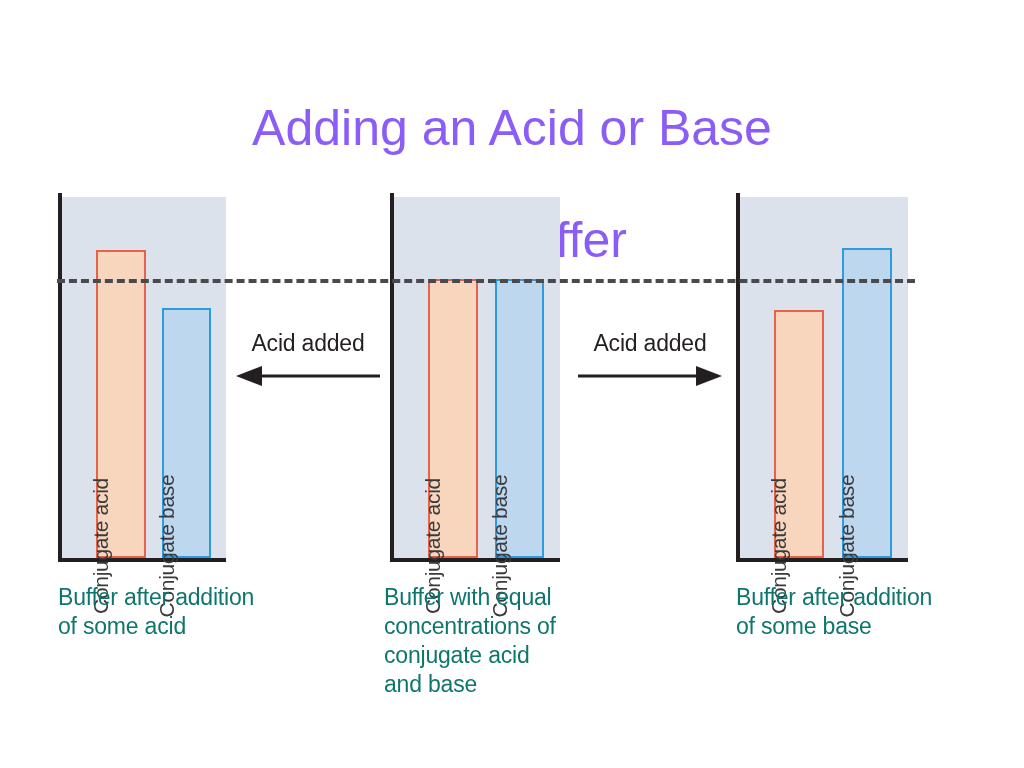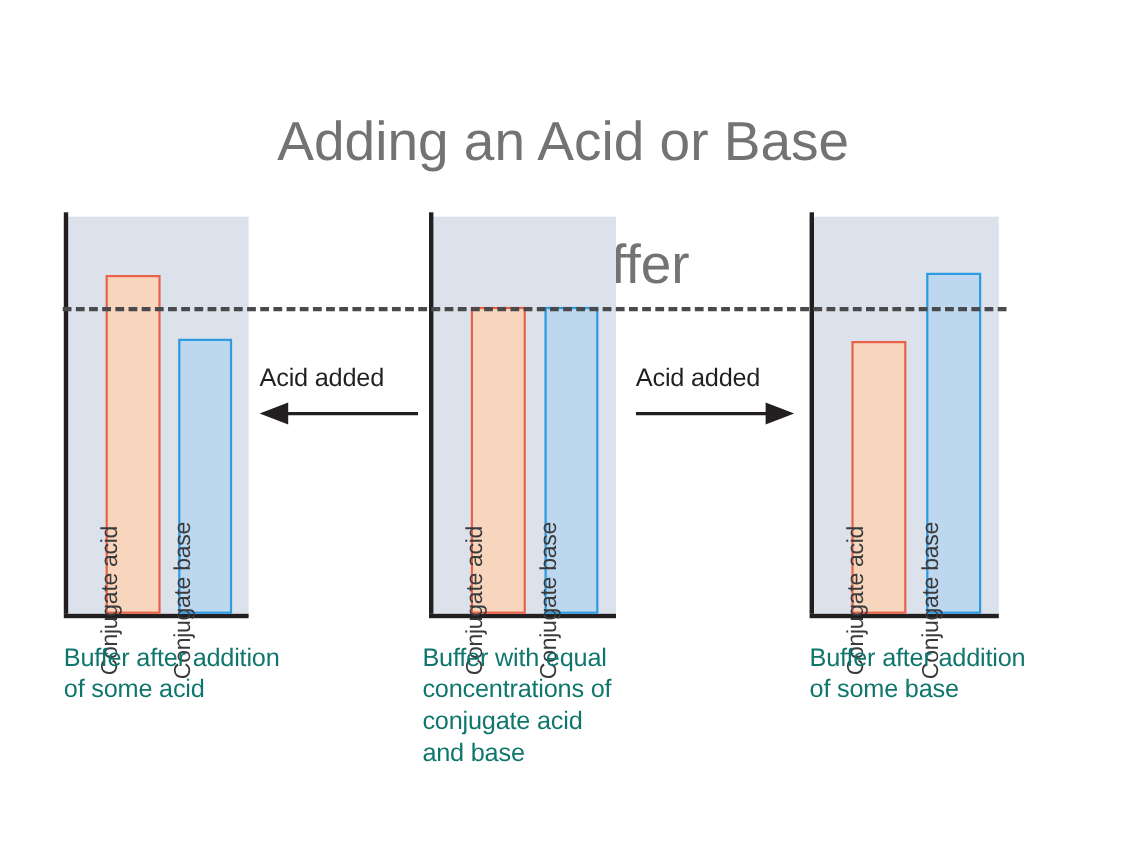--- a/index.html
+++ b/index.html
@@ -17,21 +17,21 @@
     -webkit-font-smoothing: antialiased;
   }
 
   
   #slide-title {
     position: absolute;
     left: 0;
     top: 44px;
     width: 1024px;
     text-align: center;
-    color: #737373;
+    color: #8b5cf6;
     font-family: "Liberation Sans", sans-serif;
     font-size: 50px;
     line-height: 56px;
     font-weight: 400;
     letter-spacing: 0px;
     white-space: pre-line;
   }
   .title-line { display: block; }
 
   
@@ -120,20 +120,21 @@
 
   
   .arrow-group {
     position: absolute;
   }
   .arrow-label {
     position: absolute;
     left: 0;
     top: 0;
     width: 100%;
+    text-align: center;
     color: #231f20;
     font-family: "Liberation Sans", sans-serif;
     font-size: 23px;
     line-height: 26px;
     letter-spacing: -0.2px;
   }
   .arrow-svg {
     position: absolute;
     left: 0;
     top: 34px;

